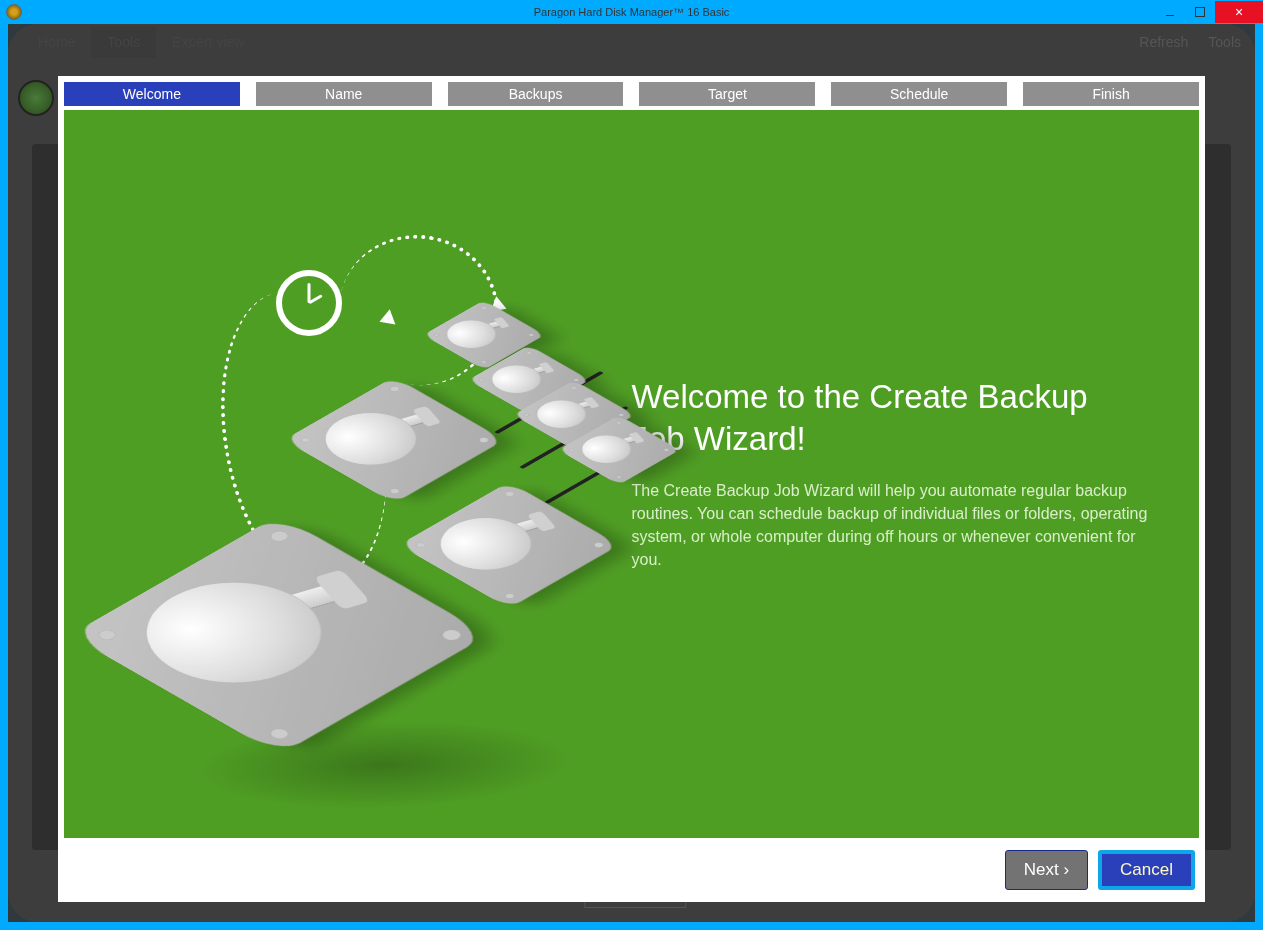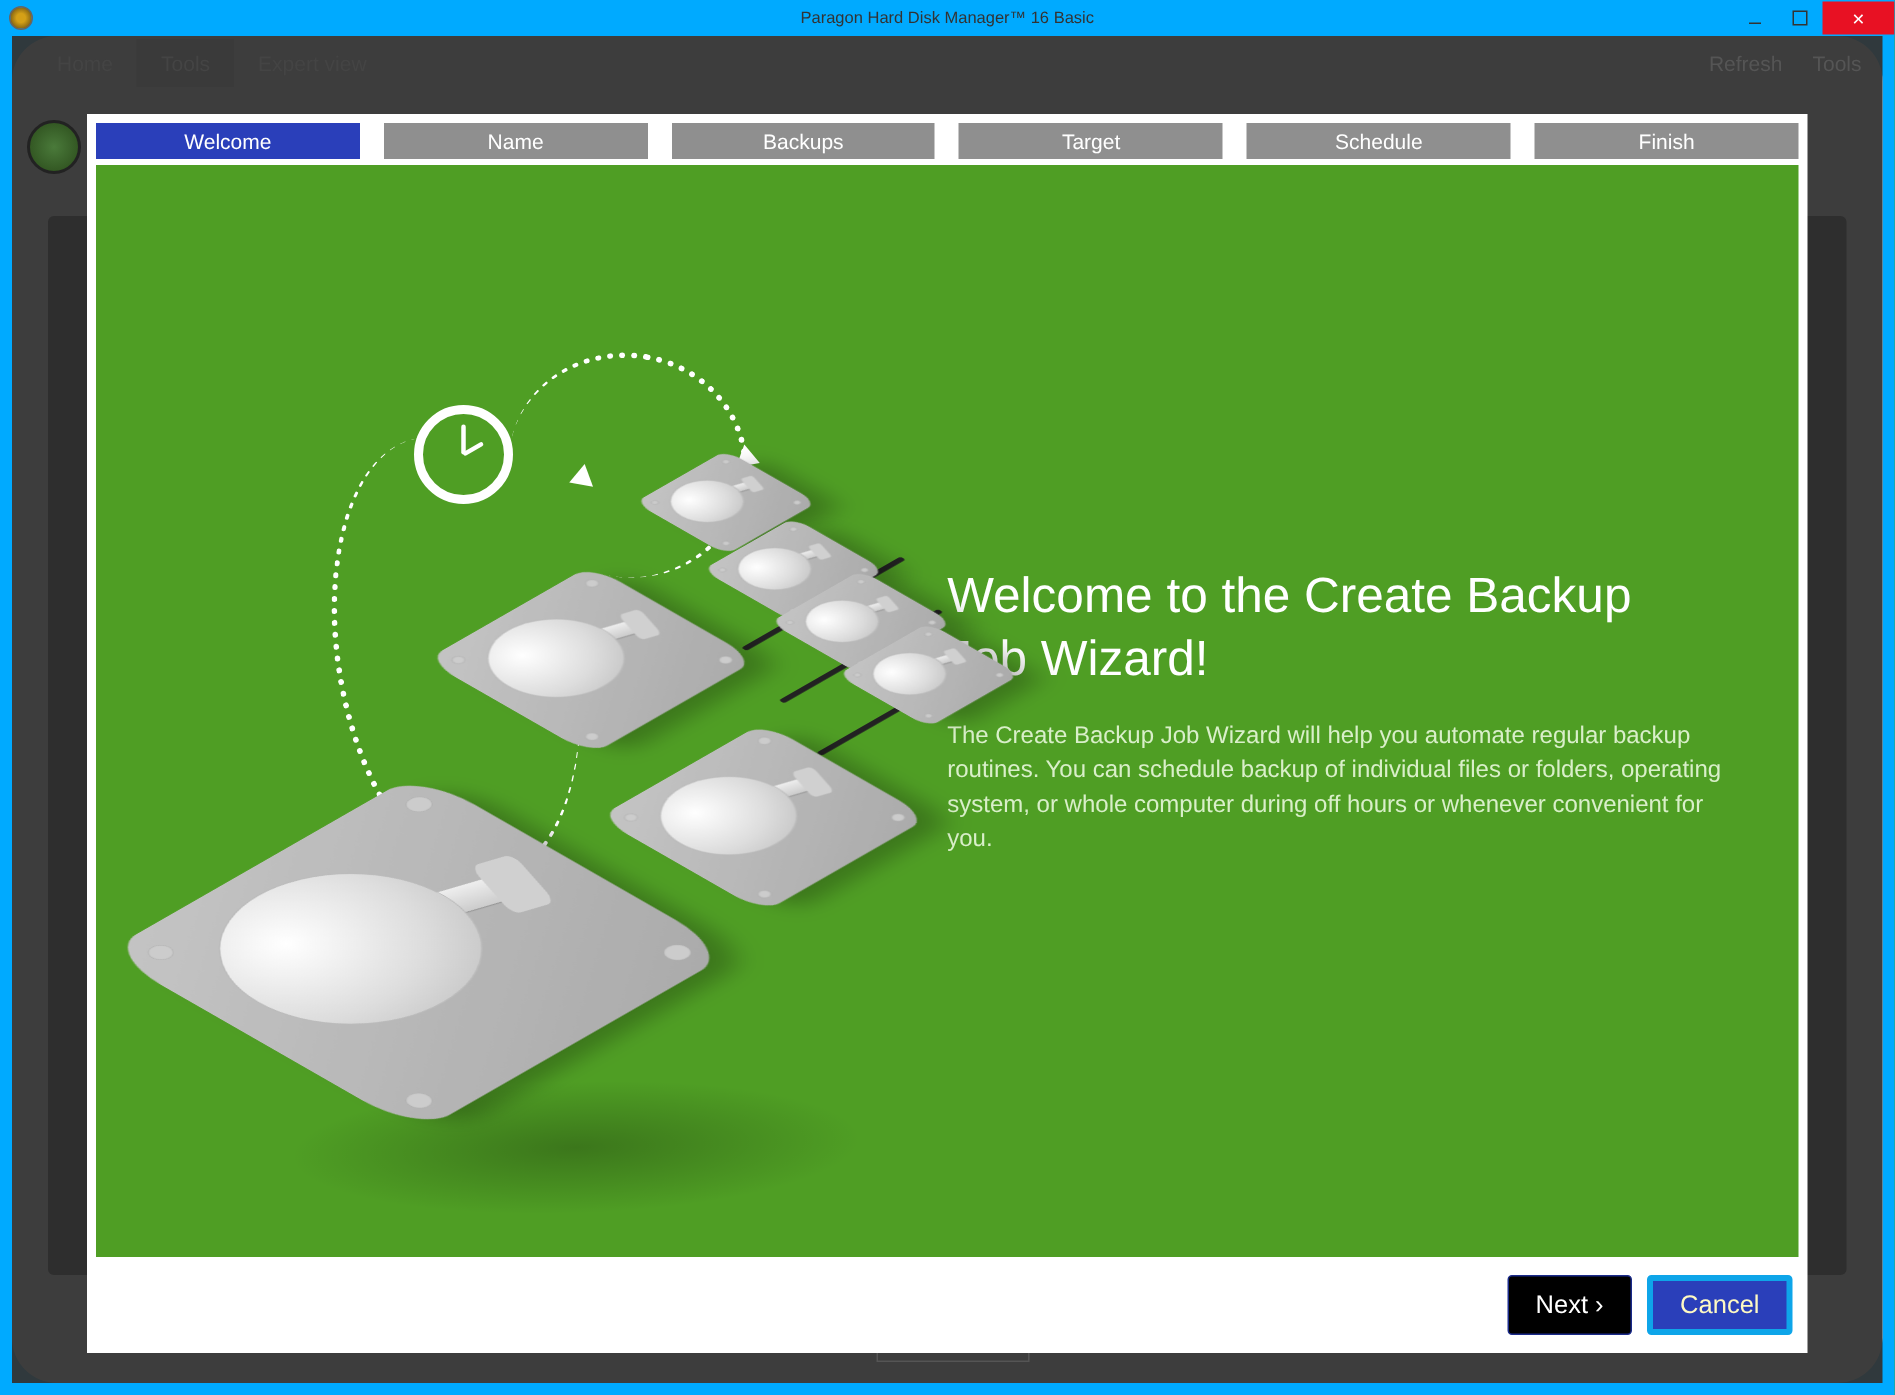--- a/index.html
+++ b/index.html
@@ -38,21 +38,21 @@
     
     .wizard-body { margin: 0 6px; background: #4f9e24; height: 728px; display: flex; align-items: center; }
     
     .wizard-left { width: 50%; position: relative; height: 100%; }
     .wizard-right { width: 50%; padding-right: 50px; color: #fff; }
     .wizard-heading { font-size: 33px; font-weight: 300; margin-bottom: 20px; line-height: 1.25; }
     .wizard-desc { font-size: 16px; line-height: 1.45; color: #d9efc9; font-weight: 300; }
     
     .wizard-footer { display: flex; justify-content: flex-end; gap: 10px; padding: 12px 10px; }
     .btn { padding: 6px 18px; font-size: 17px; border-radius: 3px; cursor: pointer; }
-    .btn-primary { background: #000000; color: #fff; border: 1px solid #1a2a8a; }
+    .btn-primary { background: #737373; color: #fff; border: 1px solid #1a2a8a; }
     .btn-cancel { background: #2a3fba; color: #fef9c3; border: 4px solid #0ea5e9; }
     
     
     .illus { position: absolute; left: 40px; top: 110px; width: 550px; height: 540px; }
     
     .clock { position: absolute; left: 172px; top: 50px; width: 66px; height: 66px; border: 6px solid #fff; border-radius: 50%; z-index: 5; }
     .clock::before { content: ""; position: absolute; left: 50%; top: 50%; width: 3px; height: 20px; background: #fff; transform: translate(-50%, -100%); border-radius: 2px; }
     .clock::after { content: ""; position: absolute; left: 50%; top: 50%; width: 3px; height: 15px; background: #fff; transform-origin: top; transform: translate(-50%, 0) rotate(-120deg); border-radius: 2px; }
     
     .arc { position: absolute; border: 4px dotted #fff; border-radius: 50%; }

